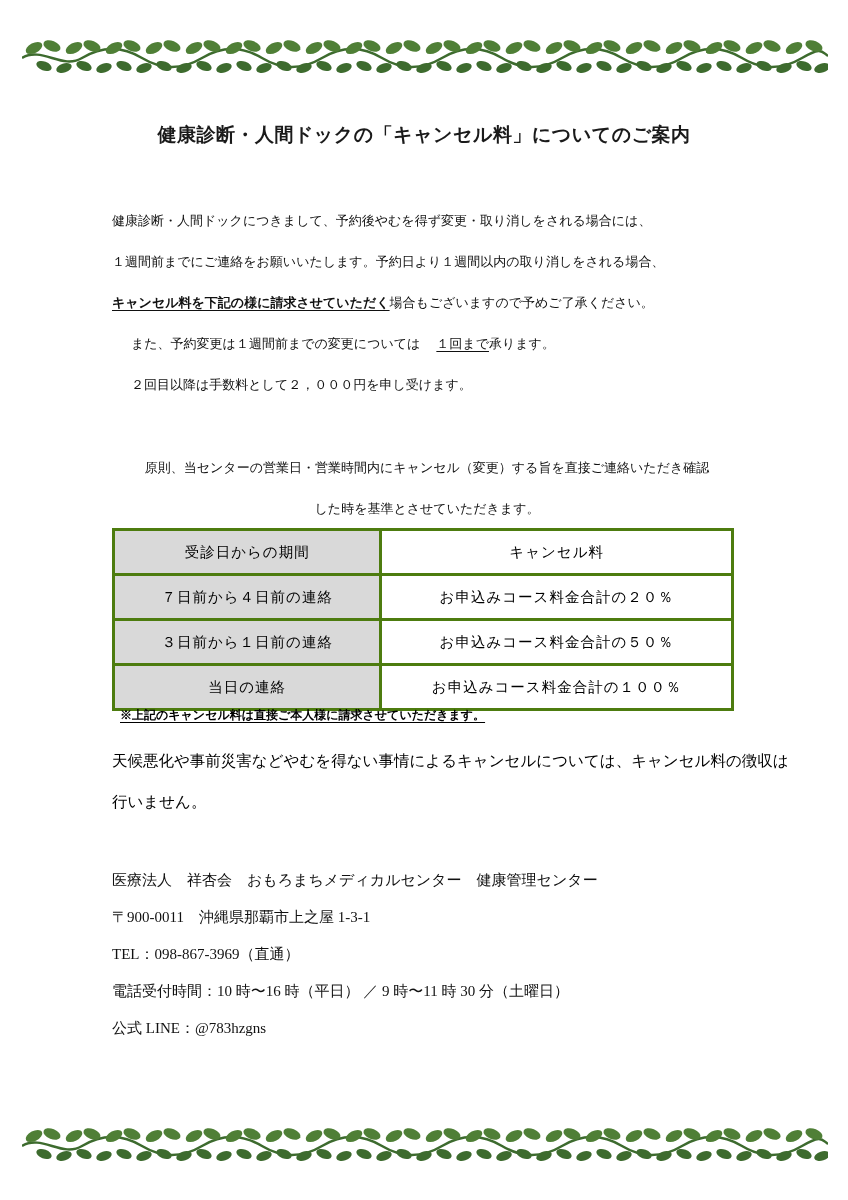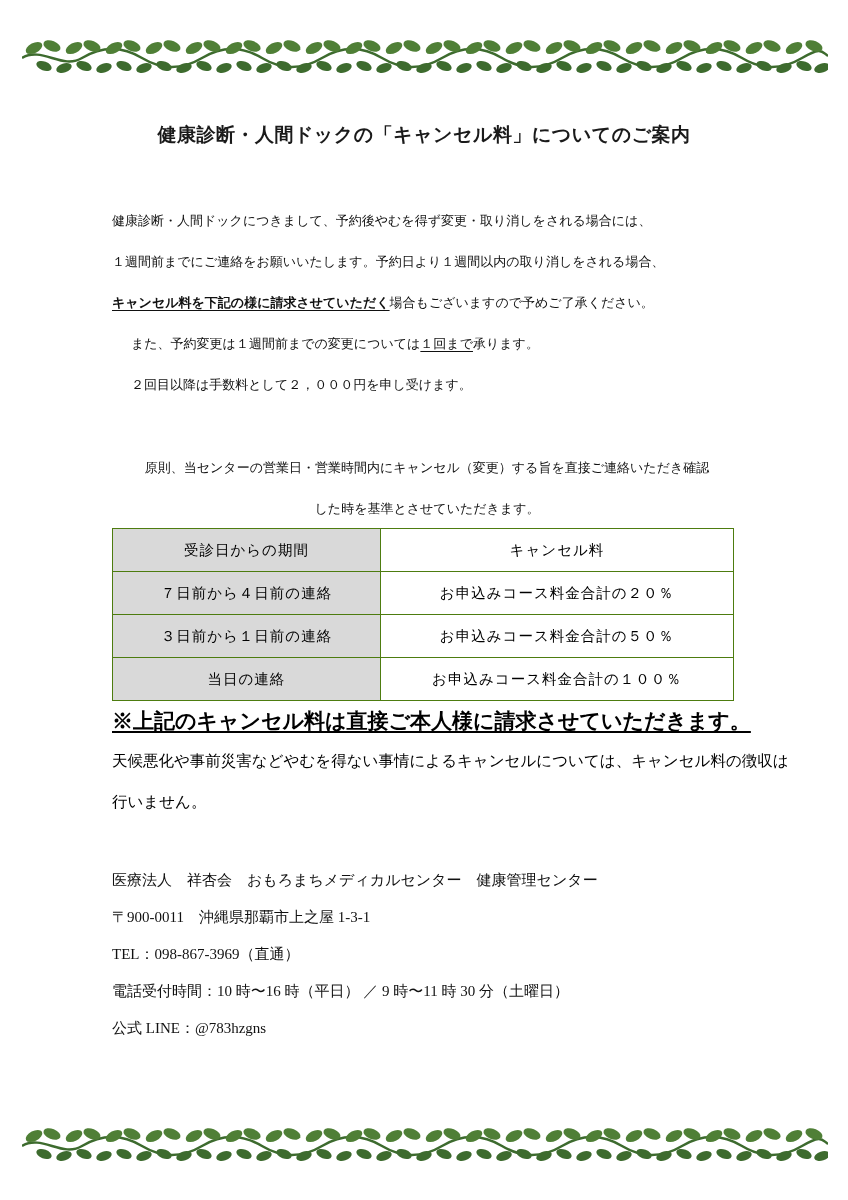--- a/index.html
+++ b/index.html
@@ -61,56 +61,57 @@
   }
   .para-1 { top: 200px; }
   .para-2 { top: 447px; text-align: center; }
 
   .line { white-space: nowrap; }
   .line.indent { text-indent: 19px; }
 
   u.solid {
     text-decoration: underline;
     text-underline-offset: 3px;
+    margin-left: 16px;
   }
   .bold-underline {
     font-weight: bold;
     text-decoration: underline;
     text-underline-offset: 3px;
     font-family: Liberation Serif, serif;
   }
 
   
   .fee-table {
     position: absolute;
     left: 112px;
     top: 528px;
     width: 622px;
     border-collapse: collapse;
     font-size: 14.5px;
   }
   .fee-table td, .fee-table th {
-    border: 1px solid #4d7c0f;
+    border: 3px solid #4d7c0f;
     height: 40px;
     text-align: center;
     vertical-align: middle;
     font-weight: normal;
     letter-spacing: 1px;
   }
   .fee-table .col-period { width: 268px; background: #d9d9d9; }
   .fee-table .col-fee { width: 354px; background: #ffffff; }
   .fee-table thead .col-fee { background: #ffffff; }
   .fee-table thead .col-period { background: #d9d9d9; }
 
   
   .note-line {
     position: absolute;
-    left: 112px;
+    left: 120px;
     top: 707px;
-    font-size: 21px;
+    font-size: 12px;
     font-weight: bold;
     text-decoration: underline;
     text-underline-offset: 3px;
     white-space: nowrap;
   }
 
   .para-3 {
     position: absolute;
     left: 112px;
     top: 740px;

